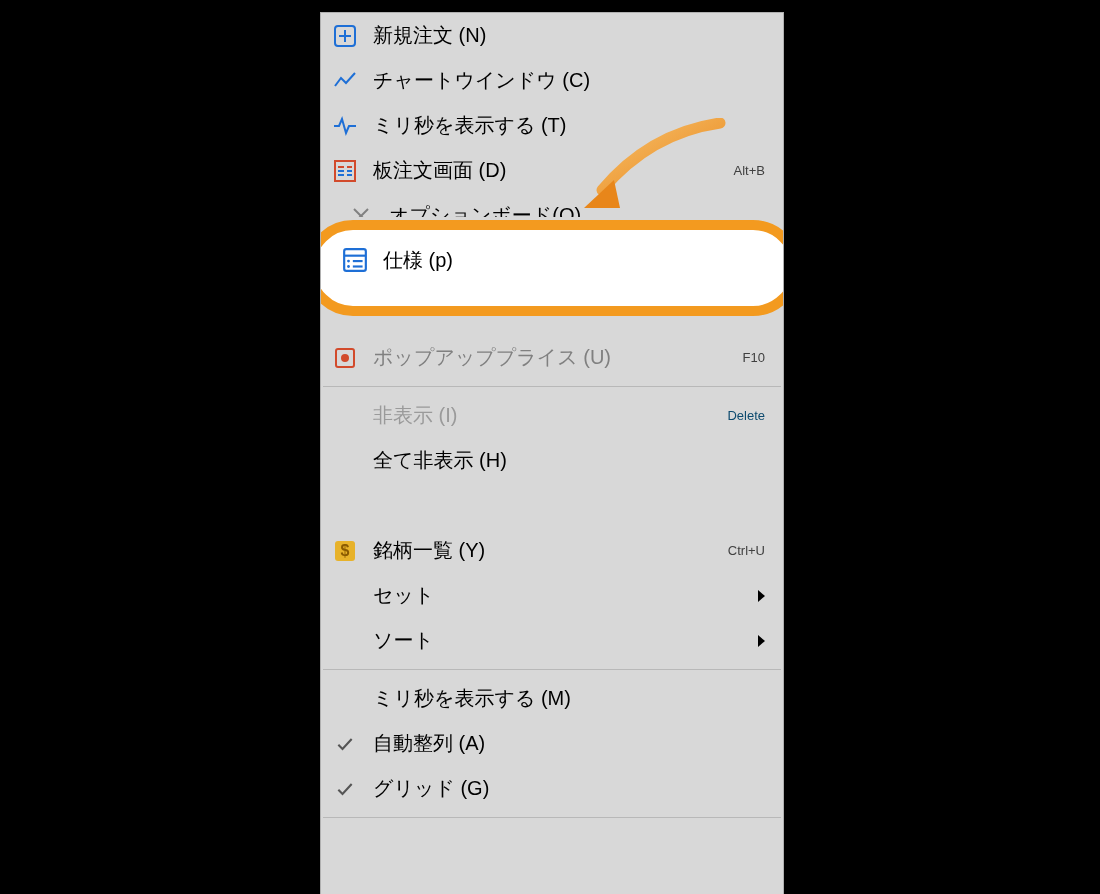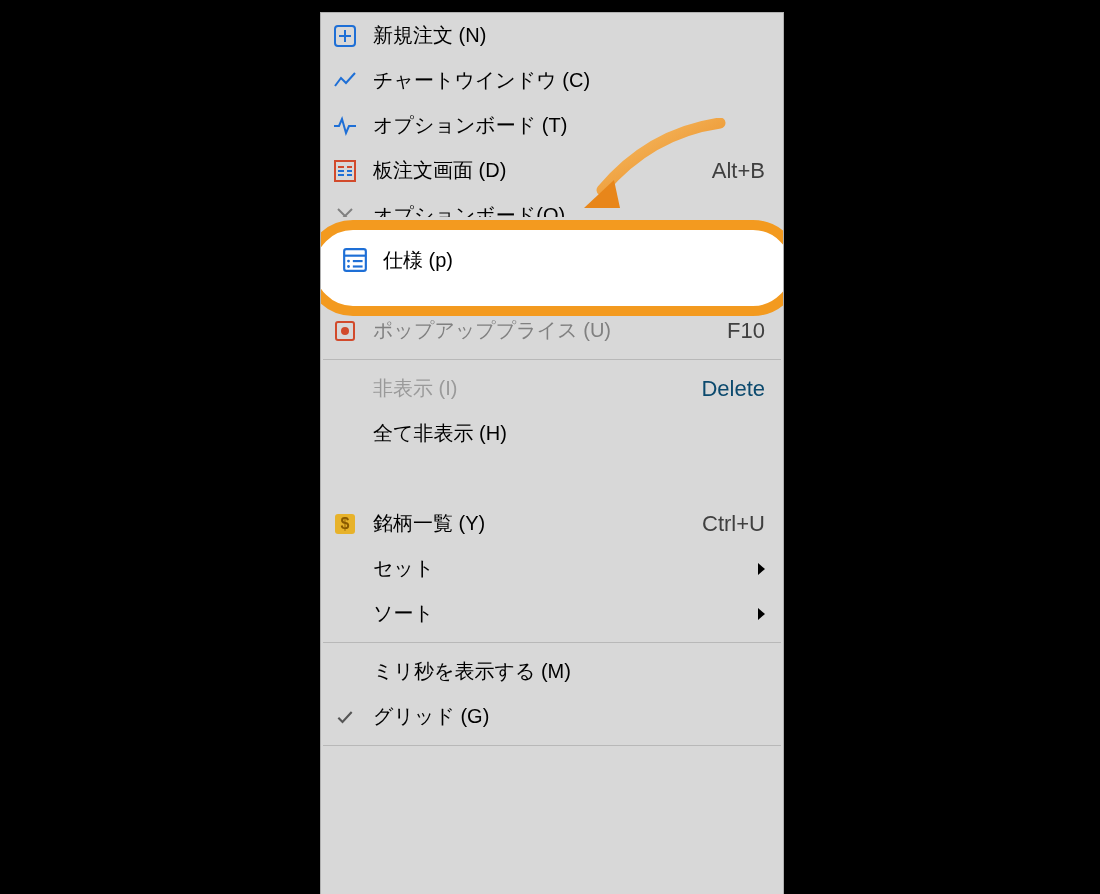--- a/index.html
+++ b/index.html
@@ -1,33 +1,33 @@
 <!DOCTYPE html>
 <html><head>
 <meta charset="utf-8">
 <style>
   html,body{margin:0;padding:0;width:1100px;height:894px;background:#000;font-family:"Yu Gothic UI","Meiryo","Helvetica Neue",Arial,sans-serif;font-size:20px;color:#000;}
   .menu-wrap{position:absolute;left:320px;top:12px;width:464px;height:894px;background:#D8D8D8;border:1px solid #B0B0B0;box-sizing:border-box;overflow:hidden;}
   .item{display:flex;align-items:center;height:45px;padding:0 18px 0 10px;background:#D8D8D8;position:relative;}
   .item.disabled{color:#9A9A9A;}
   .icon{width:28px;height:28px;display:flex;align-items:center;justify-content:center;margin-right:14px;flex-shrink:0;}
   .label{flex:1;white-space:nowrap;}
-  .shortcut{color:#404040;font-size:22px;}
+  .shortcut{color:#404040;font-size:13px;}
   .item.disabled .shortcut{color:#0c4a6e;}
   .submenu{width:0;height:0;border-left:7px solid #000;border-top:6px solid transparent;border-bottom:6px solid transparent;margin-left:8px;}
   .check{width:28px;display:flex;align-items:center;justify-content:center;margin-right:14px;flex-shrink:0;}
   .sep{height:1px;background:#B8B8B8;margin:6px 2px;}
   
   .highlight{position:absolute;left:-16px;width:496px;height:96px;border:10px solid #F39A1F;border-radius:48px;background:#fff;box-sizing:border-box;z-index:5;display:flex;align-items:center;}
   .highlight .inner{display:flex;align-items:center;width:100%;height:100%;padding:0 0 16px 26px;}
   .highlight .icon{margin-right:14px;}
   
-  .cut{height:24px;overflow:hidden;}
+  .cut{height:24px;overflow:hidden;margin-left:16px;}
   .cut .item{height:45px;}
-  .cut-bottom{height:38px;overflow:hidden;display:flex;align-items:flex-end;}
+  .cut-bottom{height:38px;overflow:hidden;display:flex;align-items:flex-end;margin-top:27px;}
   .cut-bottom .item{height:45px;width:100%;}
   
   .arrow{position:absolute;left:580px;top:118px;width:150px;height:110px;z-index:20;pointer-events:none;}
   svg{display:block;}
 </style>
 </head>
 <body>
 
 <div class="menu-wrap">
 
@@ -50,21 +50,21 @@
     </span>
     <span class="label">チャートウインドウ (C)</span>
   </div>
 
   <div class="item">
     <span class="icon">
       <svg width="24" height="24" viewBox="0 0 24 24">
           <polyline points="1,12 6,12 9,5 13,19 16,12 23,12" fill="none" stroke="#1E6FD6" stroke-width="2"></polyline>
         </svg>
     </span>
-    <span class="label">オプションボード (T)</span>
+    <span class="label">ミリ秒を表示する (T)</span>
   </div>
 
   <div class="item">
     <span class="icon">
       <svg width="24" height="24" viewBox="0 0 24 24">
           <rect x="2" y="2" width="20" height="20" fill="none" stroke="#D24A2B" stroke-width="2"></rect>
           <line x1="5" y1="8" x2="11" y2="8" stroke="#D24A2B" stroke-width="2"></line>
           <line x1="5" y1="12" x2="11" y2="12" stroke="#1E6FD6" stroke-width="2"></line>
           <line x1="5" y1="16" x2="11" y2="16" stroke="#1E6FD6" stroke-width="2"></line>
           <line x1="14" y1="8" x2="19" y2="8" stroke="#D24A2B" stroke-width="2"></line>
@@ -160,20 +160,28 @@
   </div>
 
   <div class="sep"></div>
 
   <div class="item">
     <span class="check"></span>
     <span class="label">ミリ秒を表示する (M)</span>
   </div>
 
 
+  <div class="item">
+    <span class="check">
+      <svg width="20" height="20" viewBox="0 0 24 24">
+          <polyline points="4,13 9,18 20,6" fill="none" stroke="#555" stroke-width="2.5"></polyline>
+        </svg>
+    </span>
+    <span class="label">自動整列 (A)</span>
+  </div>
 
   <div class="item">
     <span class="check">
       <svg width="20" height="20" viewBox="0 0 24 24">
           <polyline points="4,13 9,18 20,6" fill="none" stroke="#555" stroke-width="2.5"></polyline>
         </svg>
     </span>
     <span class="label">グリッド (G)</span>
   </div>
 

